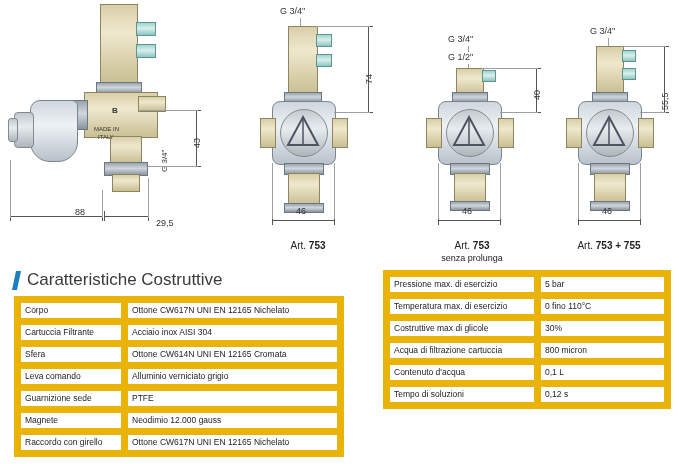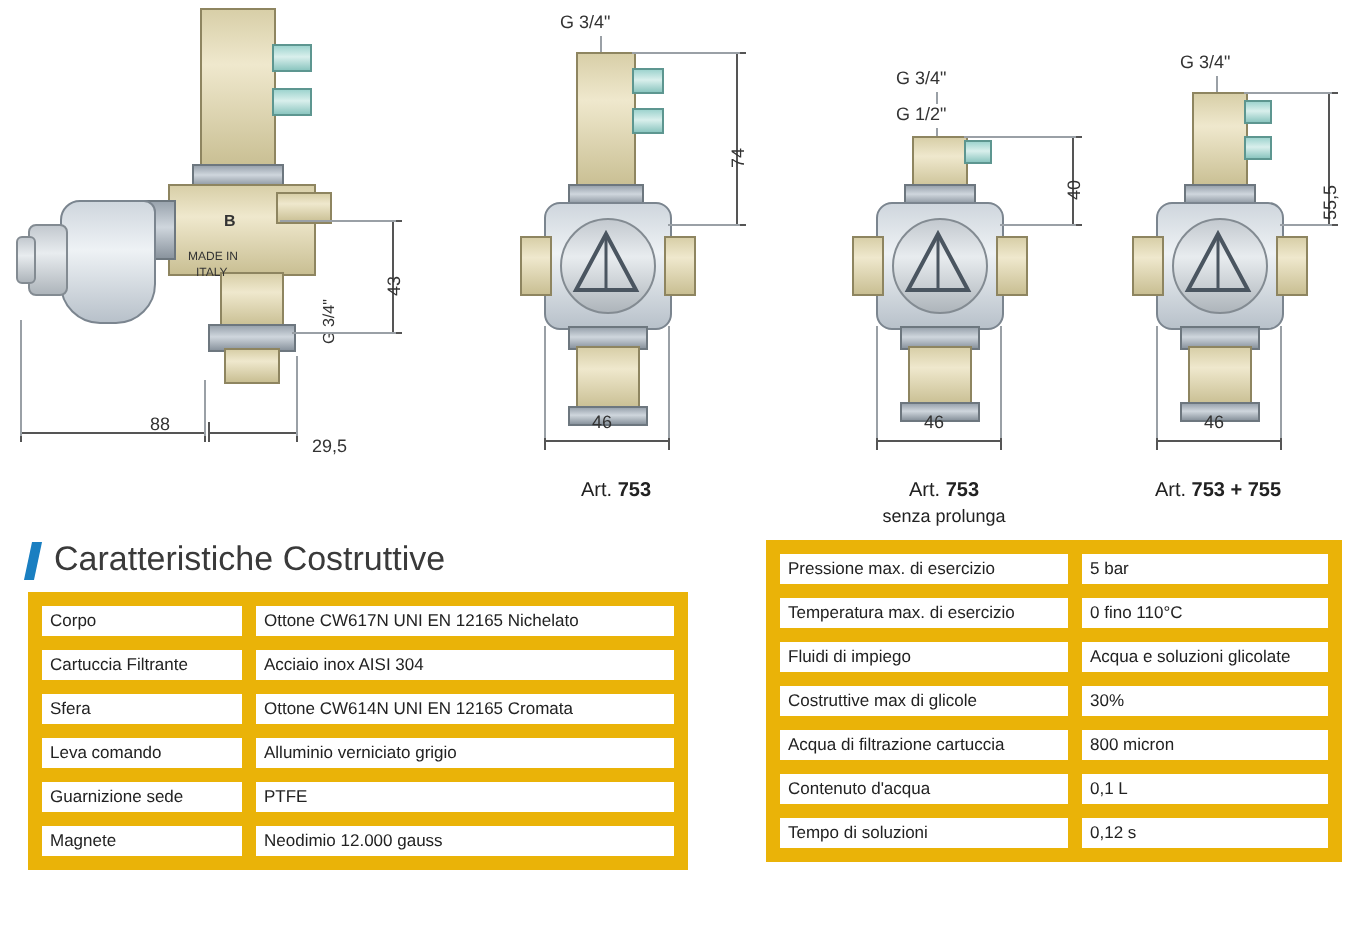--- a/index.html
+++ b/index.html
@@ -293,40 +293,40 @@
           <td>Alluminio verniciato grigio</td>
         </tr>
         <tr>
           <td>Guarnizione sede</td>
           <td>PTFE</td>
         </tr>
         <tr>
           <td>Magnete</td>
           <td>Neodimio 12.000 gauss</td>
         </tr>
+        <tr>
+          <td>Raccordo con girello</td>
+          <td>Ottone CW617N UNI EN 12165 Nichelato</td>
+        </tr>
       </tbody>
     </table>
   </div>
 
   <div class="col col-right">
     <table class="t-right">
       <tbody>
         <tr>
           <td>Pressione max. di esercizio</td>
           <td>5 bar</td>
         </tr>
         <tr>
           <td>Temperatura max. di esercizio</td>
           <td>0 fino 110°C</td>
         </tr>
         <tr>
-          <td>Fluidi di impiego</td>
-          <td>Acqua e soluzioni glicolate</td>
-        </tr>
-        <tr>
           <td>Costruttive max di glicole</td>
           <td>30%</td>
         </tr>
         <tr>
           <td>Acqua di filtrazione cartuccia</td>
           <td>800 micron</td>
         </tr>
         <tr>
           <td>Contenuto d'acqua</td>
           <td>0,1 L</td>

